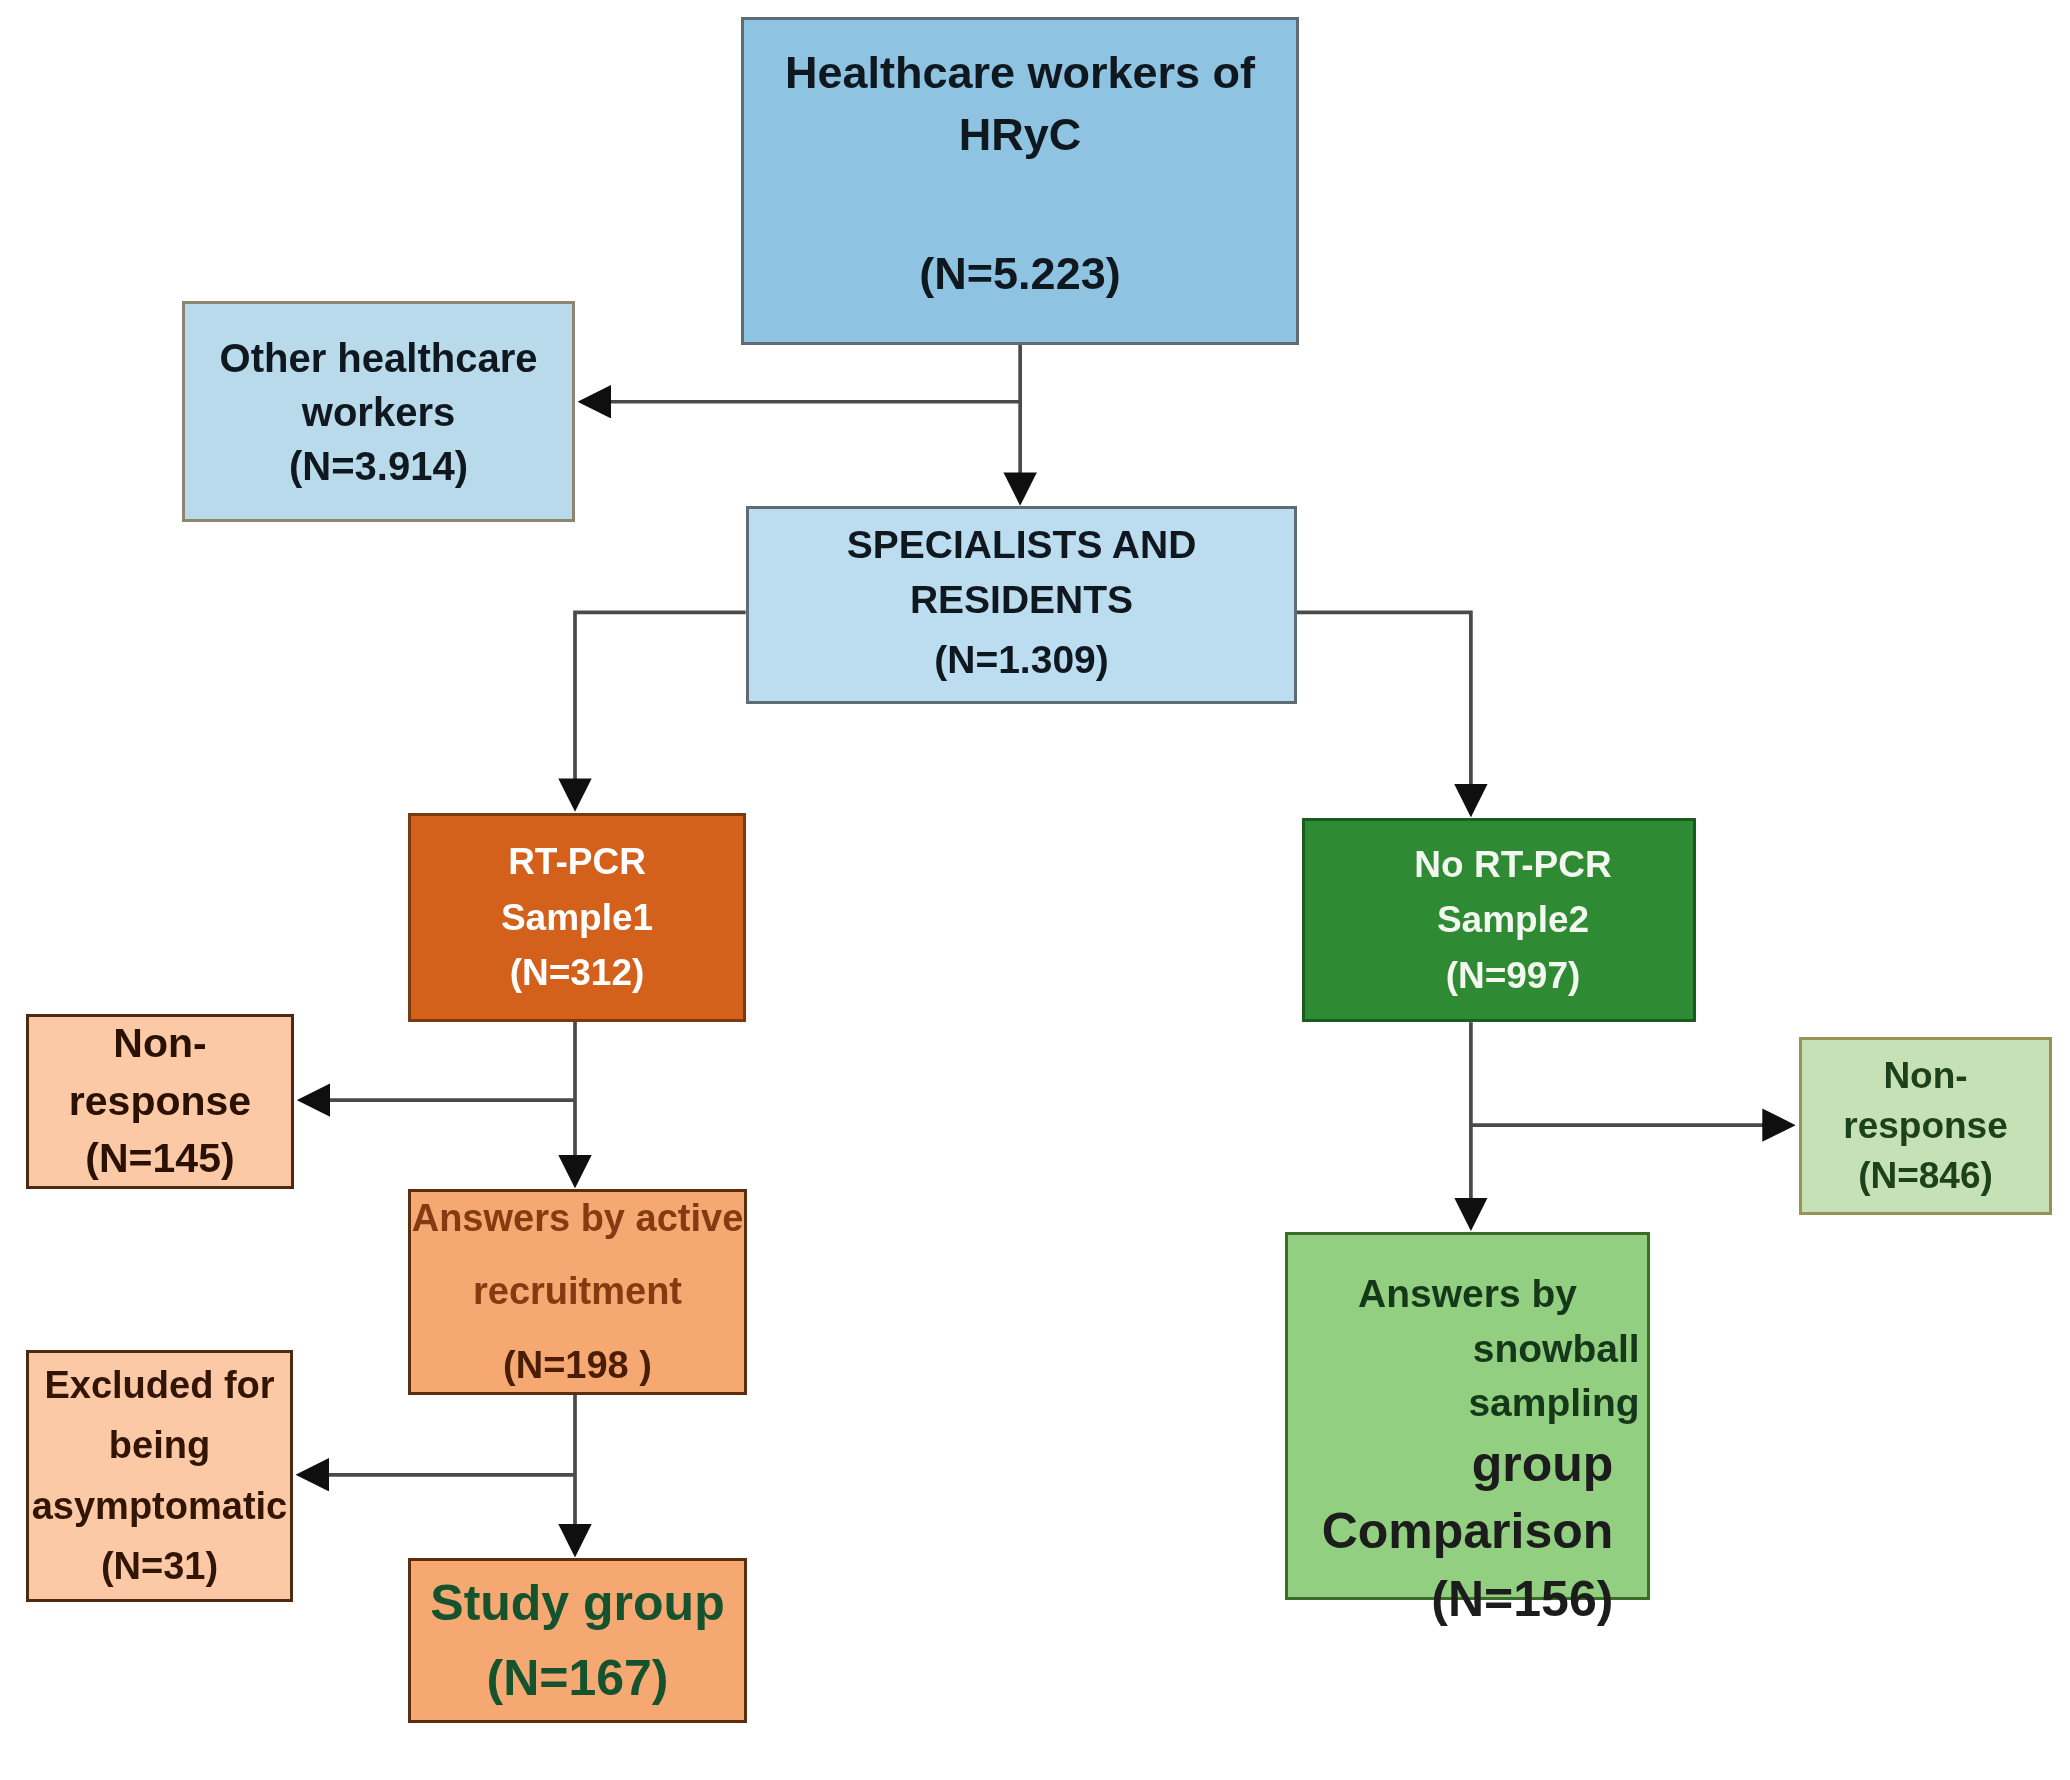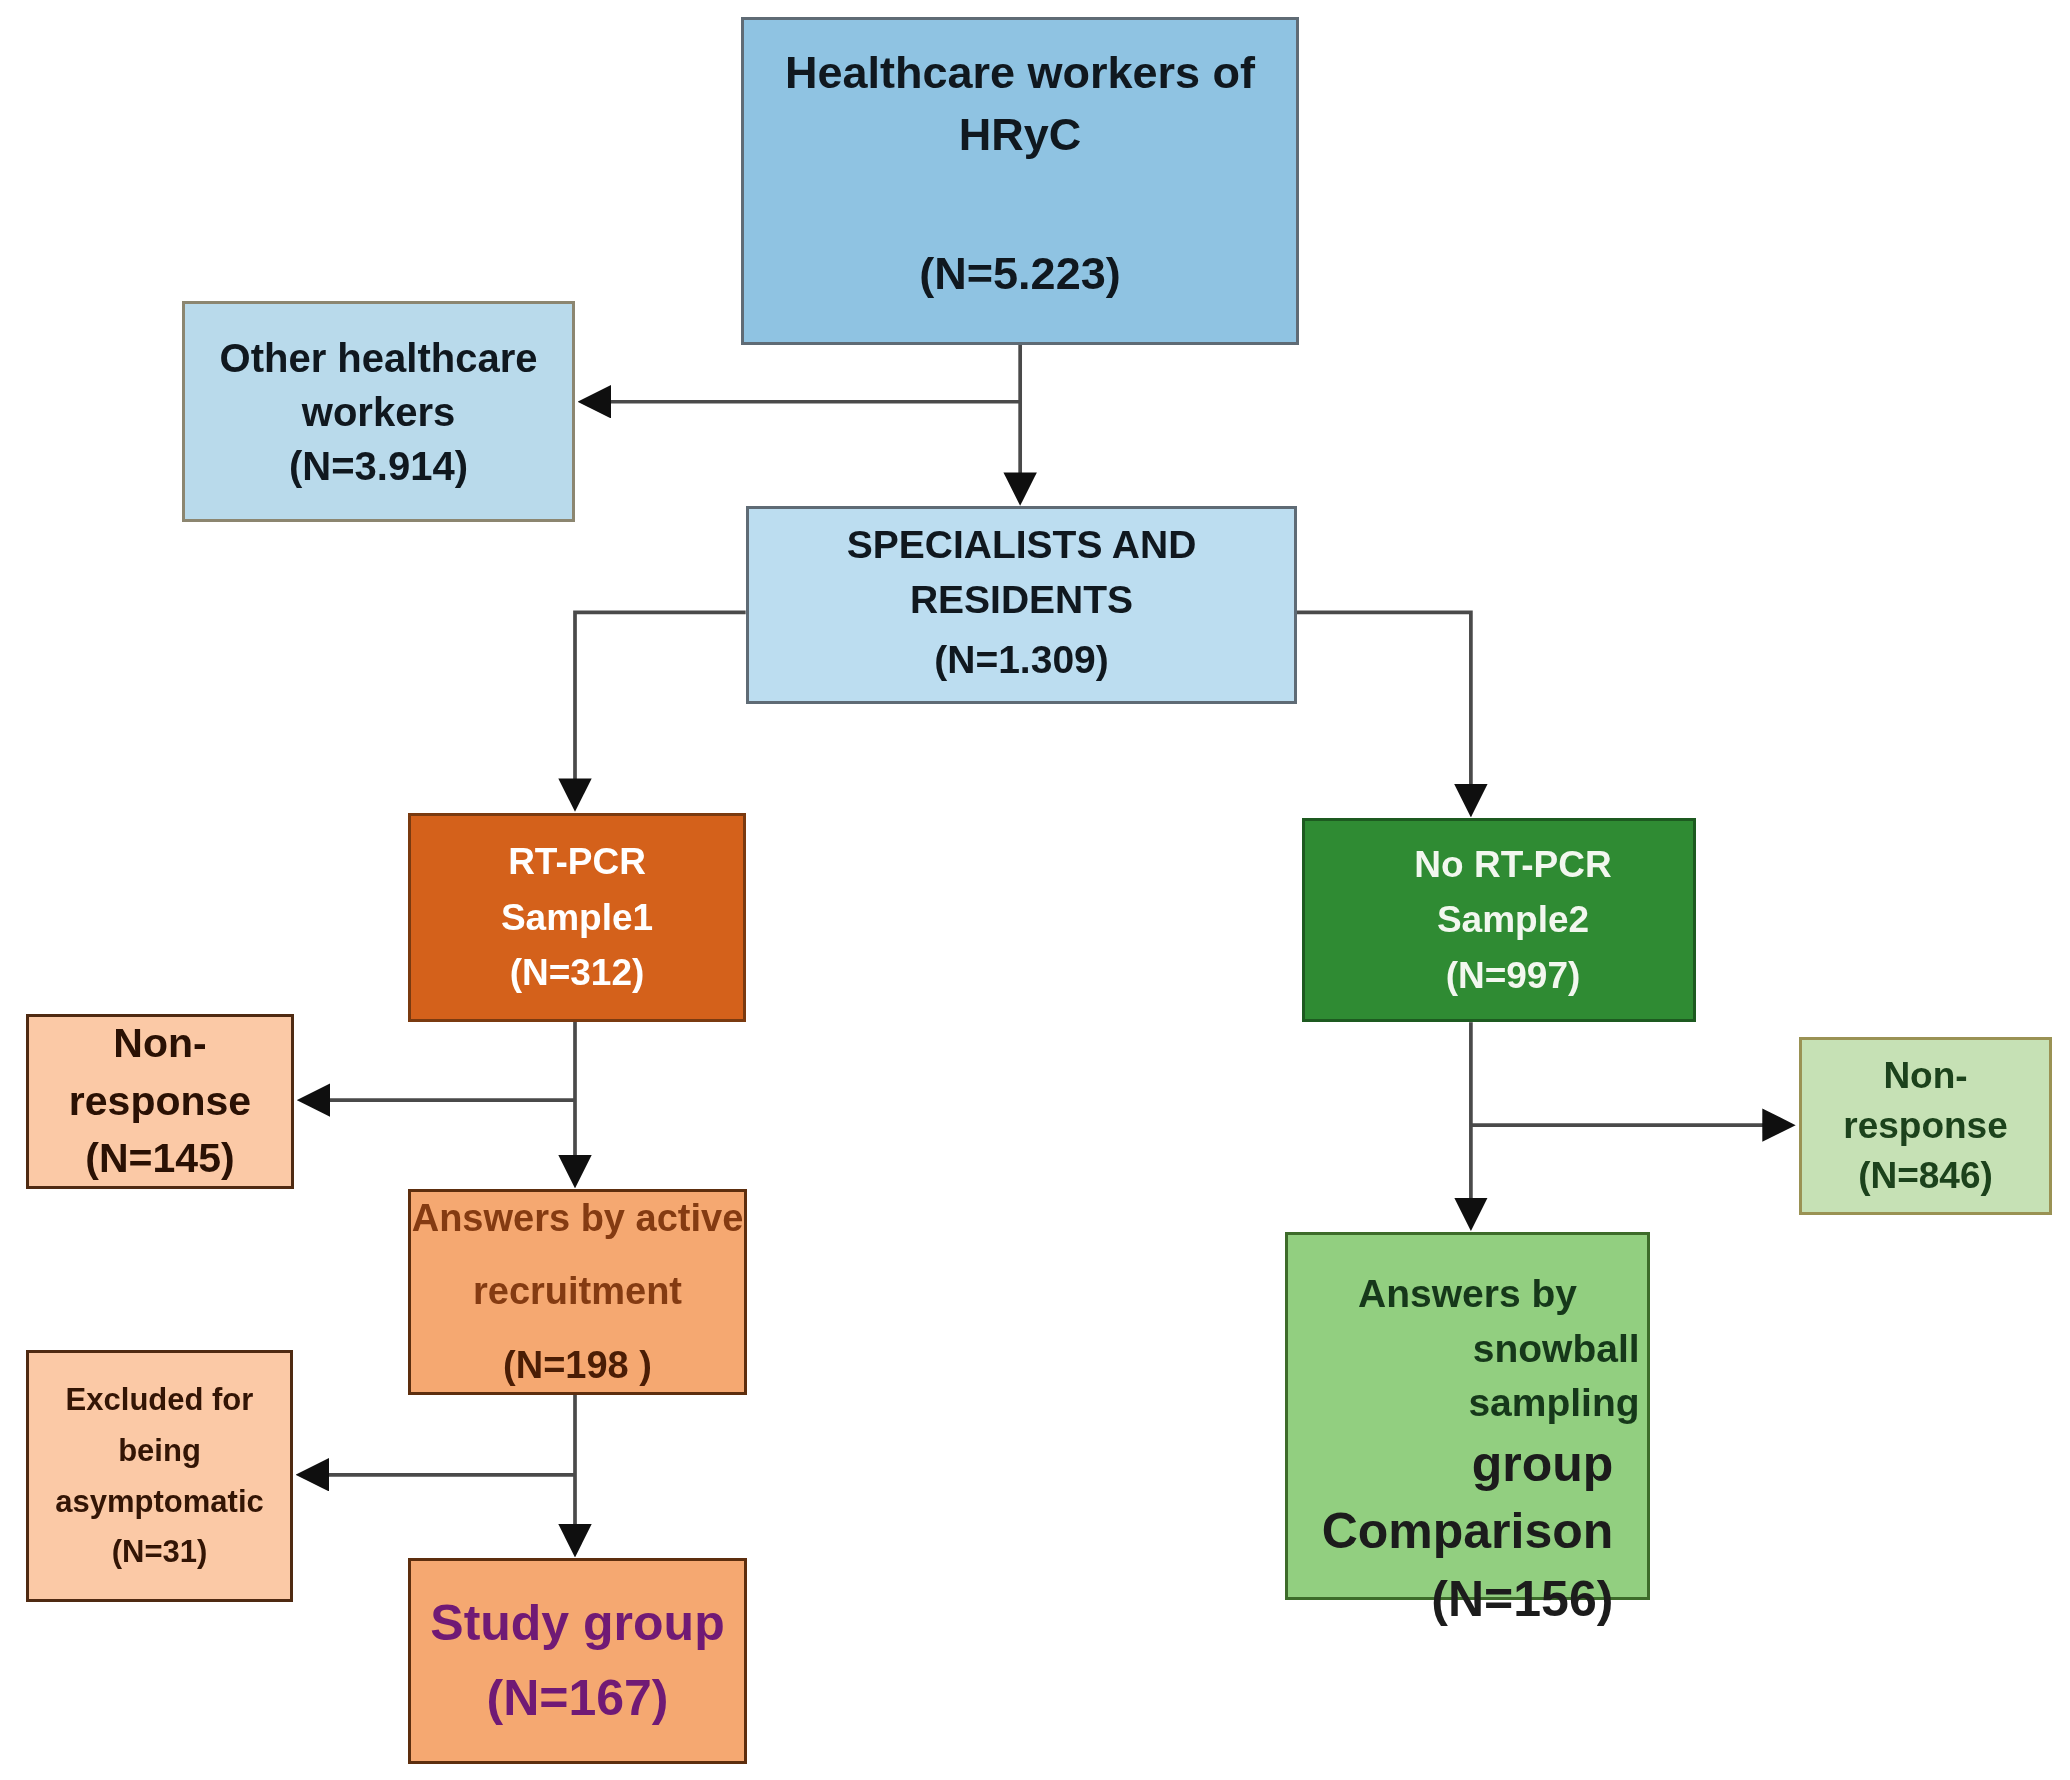--- a/index.html
+++ b/index.html
@@ -66,26 +66,26 @@
   }
   #answers1 {
     left: 408px; top: 1189px; width: 339px; height: 206px;
     background: #F5A871; border: 3.7px solid #5d2e0e;
     color: #843b12; font-size: 38px; font-weight: 600; line-height: 1.4; justify-content: space-between;
   }
   #answers1 .nval { color: #4a1d05; font-weight: bold; }
   #excluded {
     left: 26px; top: 1350px; width: 267px; height: 252px;
     background: #FBC9A6; border: 3.7px solid #4f2a12;
-    color: #331505; font-size: 31px; line-height: 1.35; gap: 9px;
+    color: #331505; font-size: 38px; line-height: 1.35; gap: 9px;
   }
   #study {
-    left: 408px; top: 1558px; width: 339px; height: 206px;
+    left: 408px; top: 1558px; width: 339px; height: 165px;
     background: #F5A871; border: 3.7px solid #5d2e0e;
-    color: #701a75; font-size: 50px; line-height: 1.5;
+    color: #14532d; font-size: 50px; line-height: 1.5;
   }
   #nonresp2 {
     left: 1799px; top: 1037px; width: 253px; height: 178px;
     background: #C6E1B5; border: 3.7px solid #9a9254;
     color: #1c421c; font-size: 37px; line-height: 1.35;
   }
   #comparison {
     left: 1285px; top: 1232px; width: 365px; height: 368px;
     background: #92CF80; border: 3.7px solid #3d6b2a;
     color: #16381a; font-size: 39px; line-height: 1.4;

